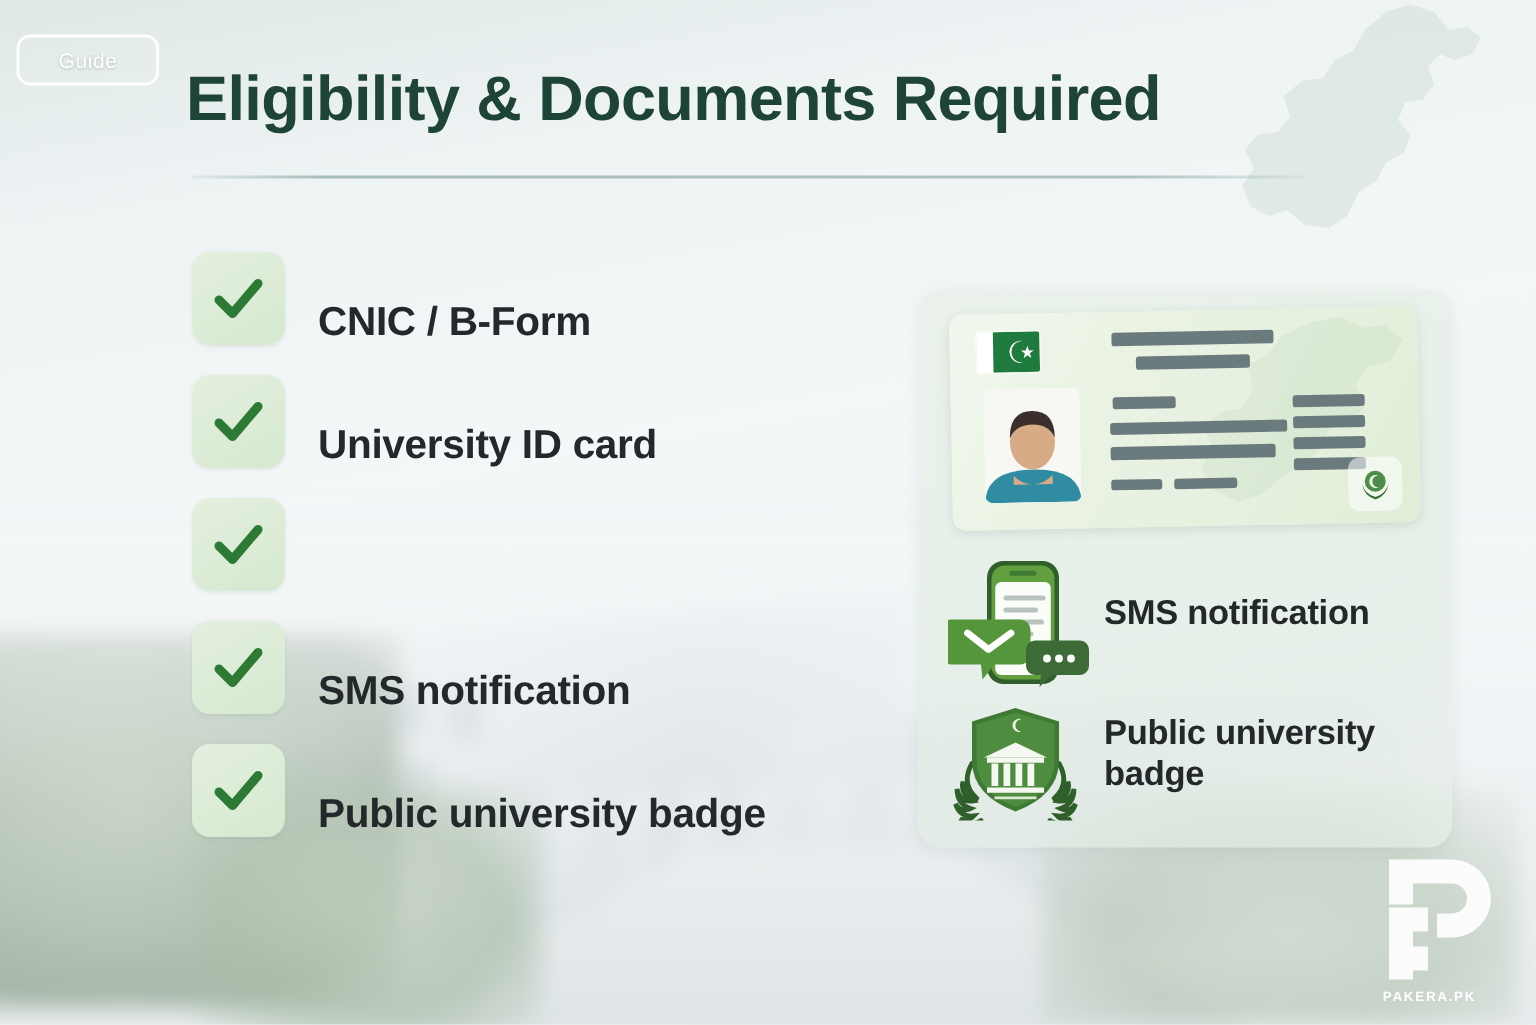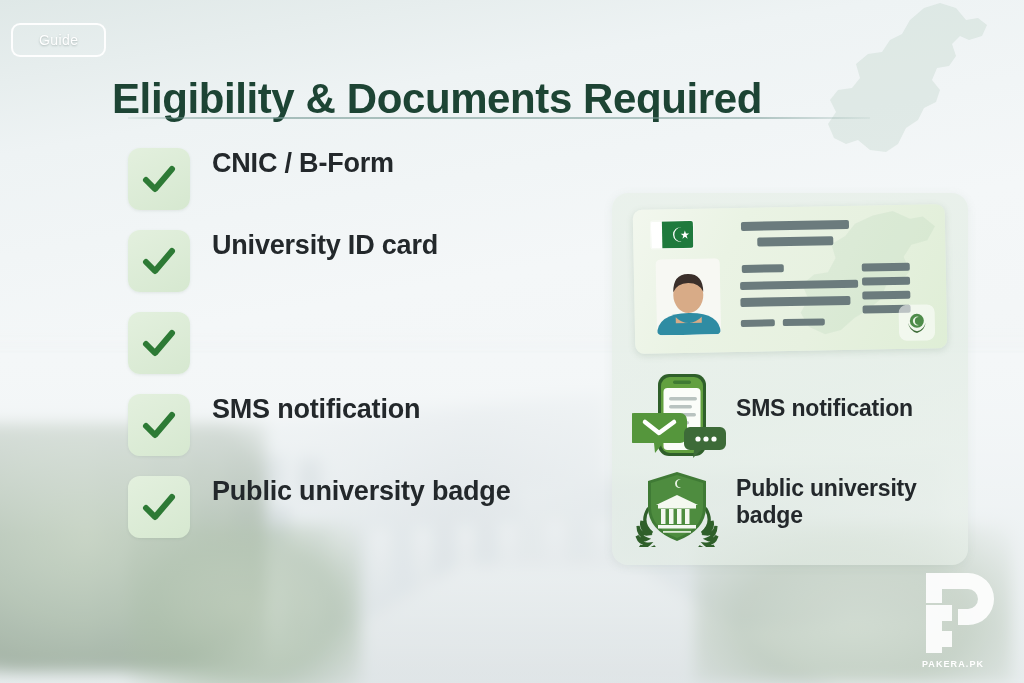--- a/index.html
+++ b/index.html
@@ -72,33 +72,32 @@
 
   
   .guide-badge {
     position:absolute; left:11px; top:23px;
     padding:7px 26px; border:2px solid rgba(255,255,255,.95);
     border-radius:9px; color:#ffffff; font-size:14px; font-weight:400;
     letter-spacing:.4px; text-shadow:0 1px 2px rgba(70,90,85,.35);
     background:rgba(255,255,255,.06);
   }
   .page-title {
-    position:absolute; left:112px; top:42px; width:790px;
+    position:absolute; left:124px; top:42px; width:790px;
     font-size:42px; font-weight:700; color:#1d4434; letter-spacing:-.4px;
     line-height:1.12;
-    margin-top:33px;
   }
   .title-rule {
     position:absolute; left:128px; top:117px; width:742px; height:2px;
     background:linear-gradient(90deg,rgba(150,180,175,.15),rgba(120,155,150,.62) 12%,rgba(120,155,150,.55) 85%,rgba(150,180,175,.12));
   }
 
   
   #checklist { position:absolute; left:128px; top:148px; width:470px; }
-  .check-row { display:flex; align-items:flex-start; height:82px; }
+  .check-row { display:flex; align-items:flex-end; height:82px; }
   .check-box {
     width:62px; height:62px; flex:0 0 62px; border-radius:12px;
     background:linear-gradient(150deg,#e3f0de 0%,#d6e8d0 100%);
     box-shadow:0 1px 3px rgba(90,120,100,.12);
     display:flex; align-items:center; justify-content:center;
   }
   .check-box svg { width:38px; height:38px; display:block; }
   .check-label {
     margin-left:22px; font-size:27px; font-weight:700; color:#23282b;
     letter-spacing:-.2px; white-space:nowrap;

